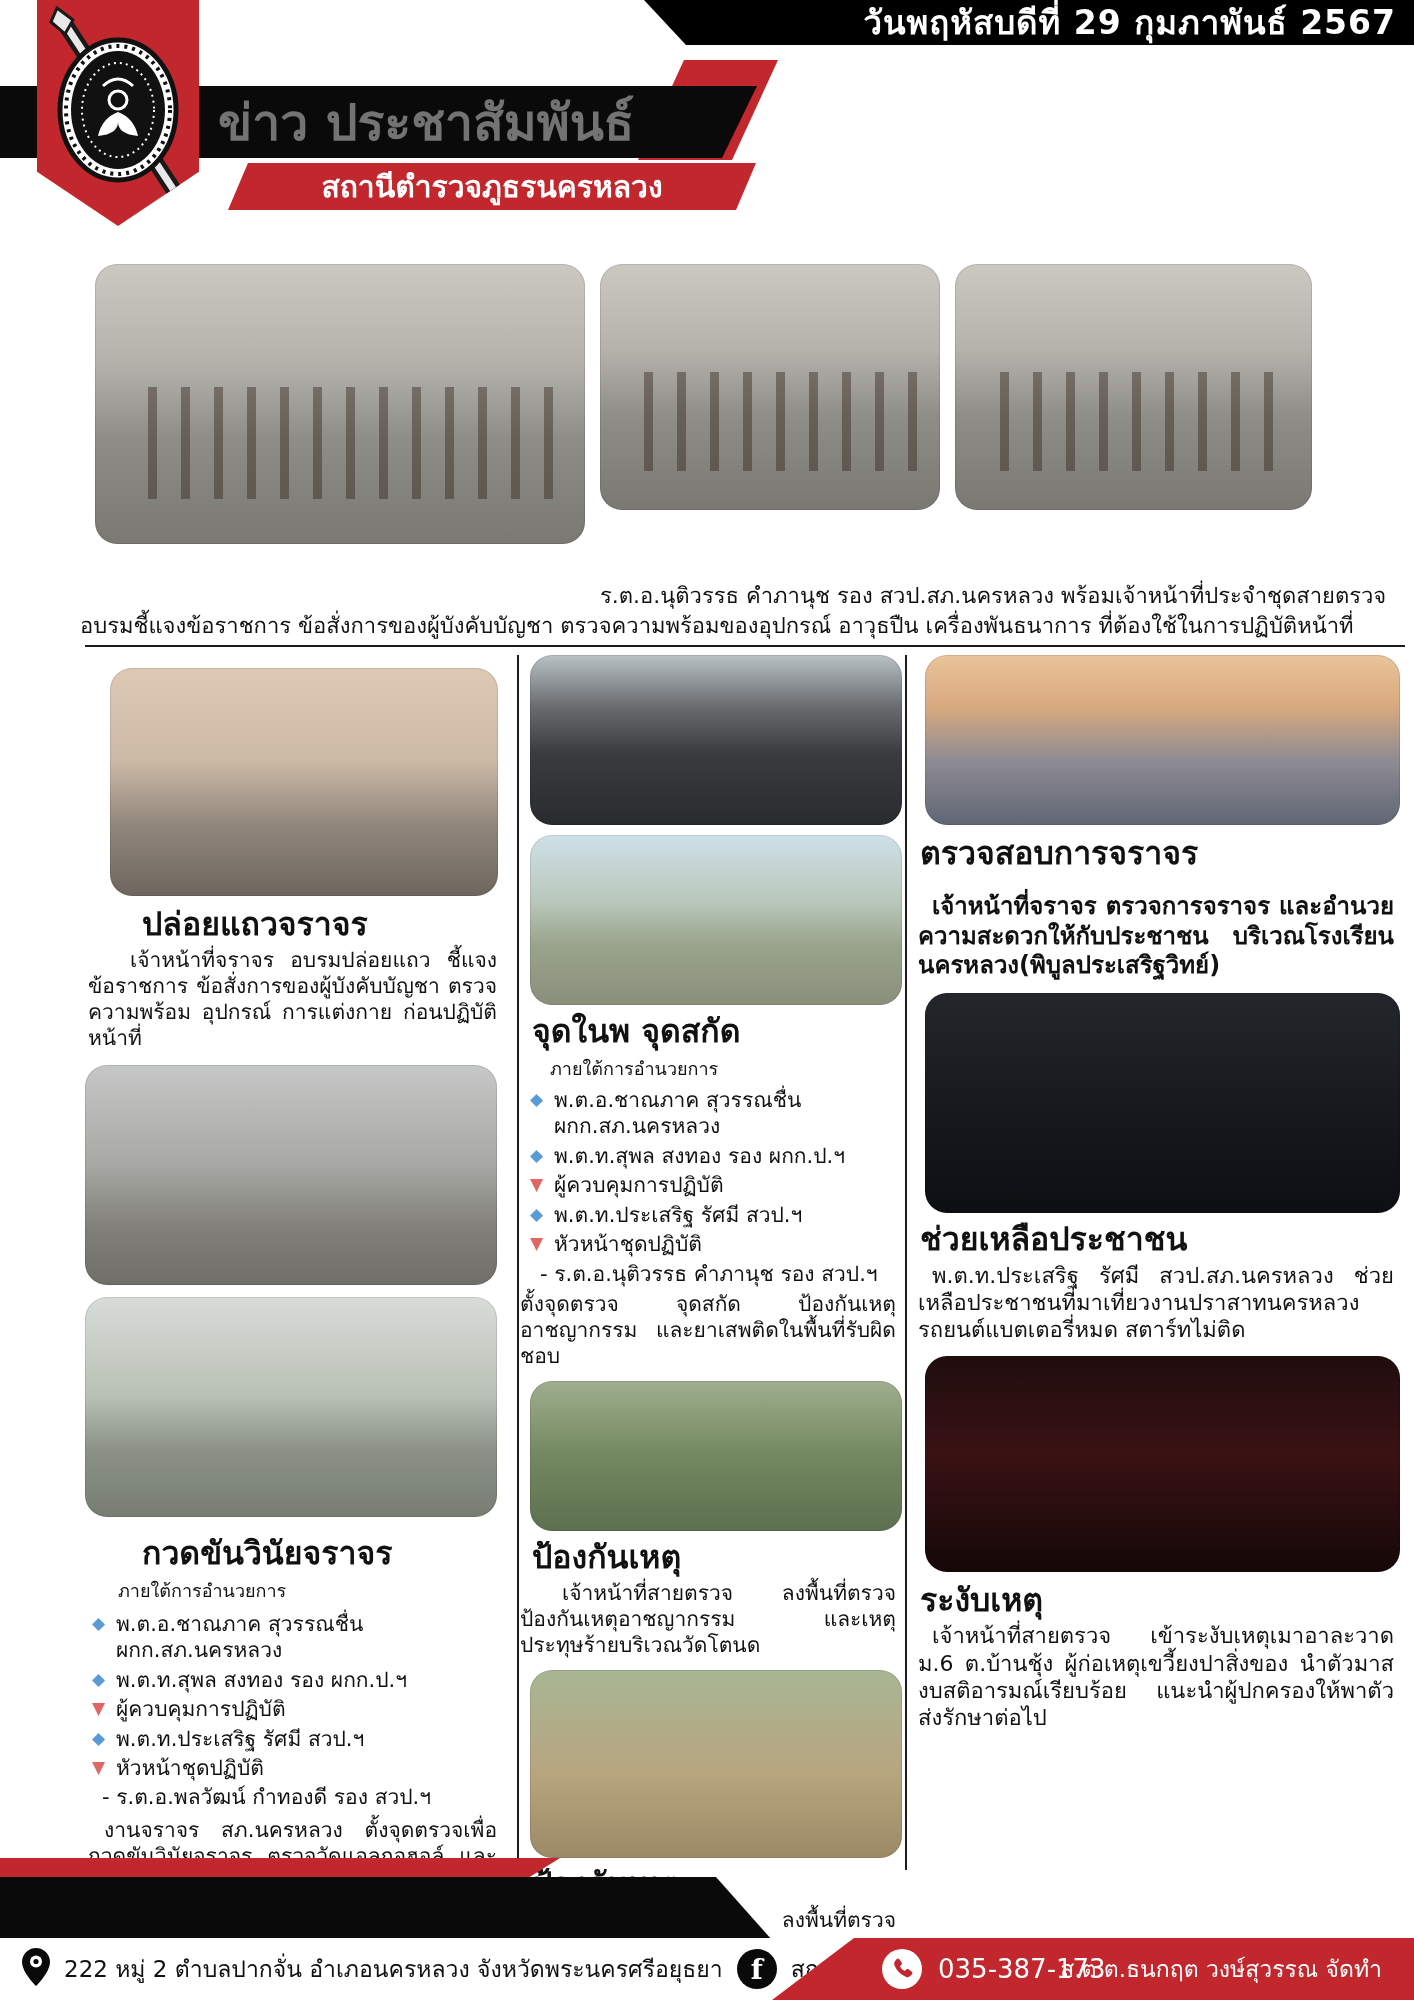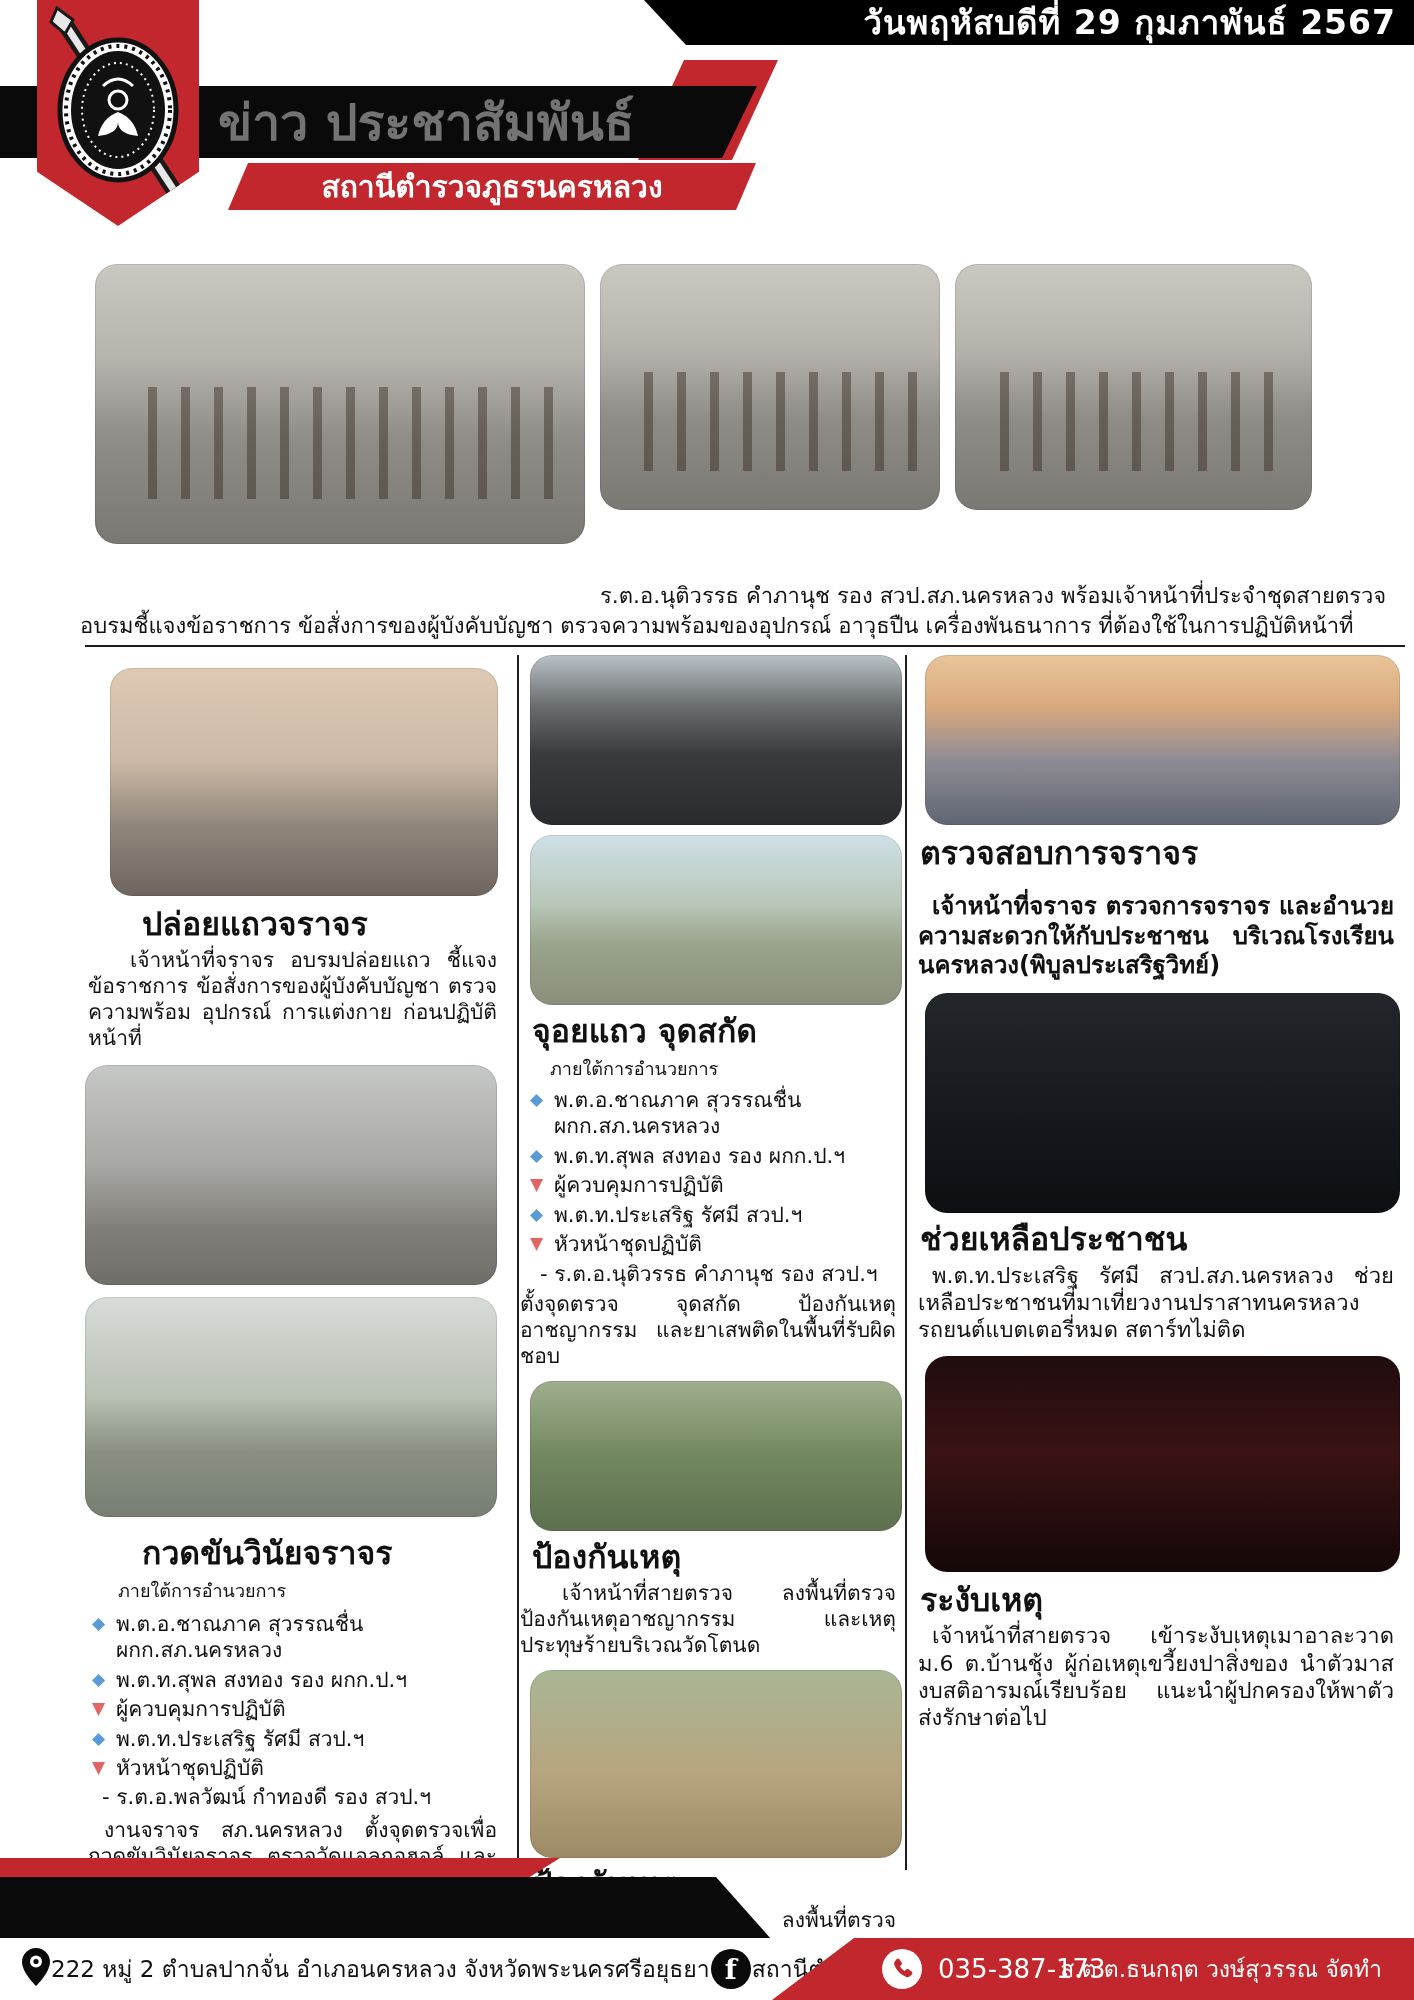--- a/index.html
+++ b/index.html
@@ -53,21 +53,21 @@
   .bullet-row.diamond .marker{color:#5b9bd5;}
   .bullet-row.triangle .marker{color:#e06666;}
   .bullet-row.dash{padding-left:10px;}
   
   .deco-red{position:absolute;left:0;top:1858px;width:560px;height:20px;background:#c1272d;
         clip-path:polygon(0 0,100% 0,calc(100% - 32px) 100%,0 100%);}
   .deco-black{position:absolute;left:0;top:1877px;width:772px;height:63px;background:#0a0a0a;
         clip-path:polygon(0 0,calc(100% - 56px) 0,100% 100%,0 100%);}
   
   .footer{position:absolute;left:0;top:1938px;width:1414px;height:62px;background:#fff;}
-  .footer-left{position:absolute;left:0;top:0;height:62px;display:flex;align-items:center;gap:1px;padding-left:22px;}
+  .footer-left{position:absolute;left:0;top:0;height:62px;display:flex;align-items:center;gap:14px;padding-left:22px;}
   .footer-left .txt{font-size:23px;color:#111;}
   .fb-circle{width:40px;height:40px;border-radius:50%;background:#0a0a0a;color:#fff;display:flex;
         align-items:center;justify-content:center;font-size:28px;font-weight:700;font-family:"DejaVu Serif",serif;}
   .footer-red{position:absolute;left:772px;top:0;width:642px;height:62px;background:#c1272d;
         clip-path:polygon(82px 0,100% 0,100% 100%,0 100%);display:flex;align-items:center;}
   .phone-circle{width:40px;height:40px;border-radius:50%;background:#fff;display:flex;align-items:center;
         justify-content:center;margin-left:110px;}
   .footer-red .phone-num{color:#fff;font-size:26px;margin-left:16px;}
   .footer-red .credit{position:absolute;right:32px;color:#fff;font-size:23px;}
 </style>
@@ -146,21 +146,21 @@
         <div class="bullet-row dash">
           <span>- ร.ต.อ.พลวัฒน์ กำทองดี  รอง สวป.ฯ</span>
         </div>
       </div>
     <div class="body-txt" style="margin:6px 8px 0 8px;text-indent:16px;">งานจราจร สภ.นครหลวง ตั้งจุดตรวจเพื่อกวดขันวินัยจราจร ตรวจวัดแอลกอฮอล์ และป้องกันเหตุ บริเวณหน้าวัดเทพจันทร์ลอย ถนนนครหลวง-ภาชี ต.นครหลวง อ.นครหลวง จ.พระนครศรีอยุธยา</div>
   </div>
 
   <div class="col" style="left:518px;width:388px;">
     <div class="photo p-darktruck" style="margin-left:12px;width:372px;height:170px;"></div>
     <div class="photo p-tanker" style="margin:10px 0 0 12px;width:372px;height:170px;"></div>
-    <div class="col-h" style="margin:8px 0 0 14px;">จุอยแถว จุดสกัด</div>
+    <div class="col-h" style="margin:8px 0 0 14px;">จุดในพ จุดสกัด</div>
     <div class="col-sub" style="margin-left:32px;">ภายใต้การอำนวยการ</div>
     <div style="margin:4px 0 0 12px;">
         <div class="bullet-row diamond">
           <span class="marker">◆</span>
           <span>พ.ต.อ.ชาณภาค สุวรรณชื่น  ผกก.สภ.นครหลวง</span>
         </div>
         <div class="bullet-row diamond">
           <span class="marker">◆</span>
           <span>พ.ต.ท.สุพล สงทอง  รอง ผกก.ป.ฯ</span>
         </div>

